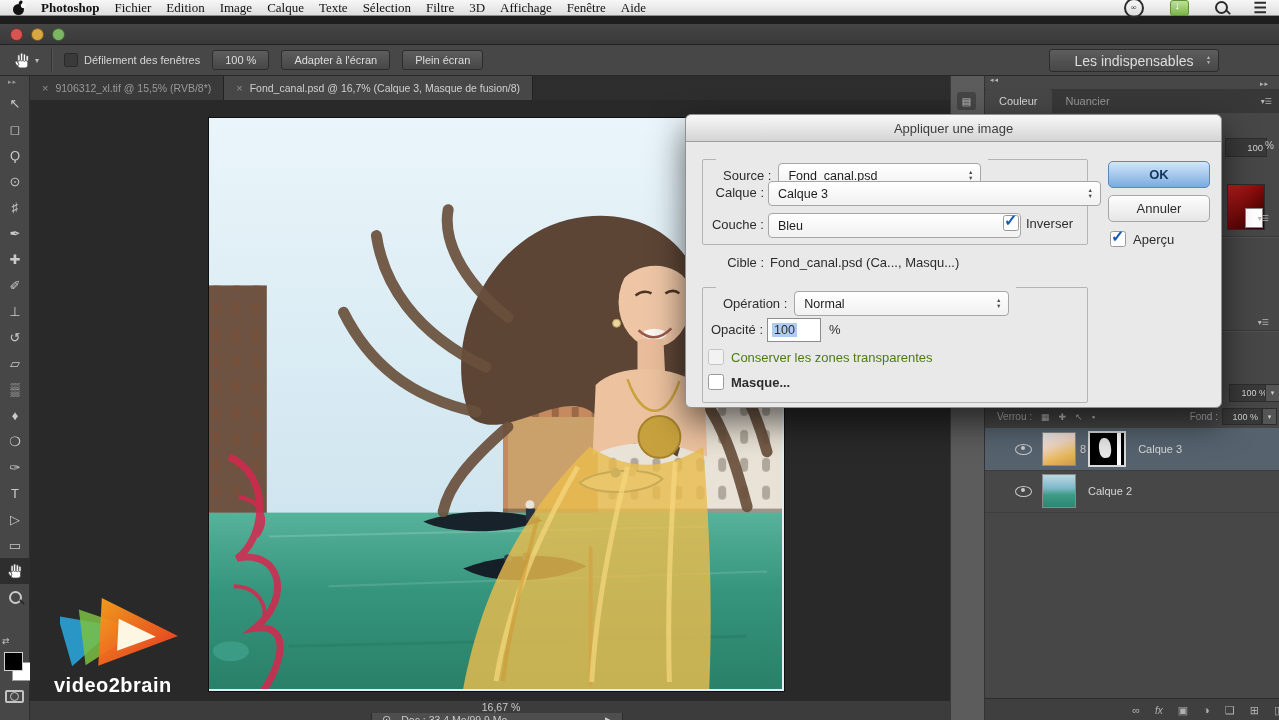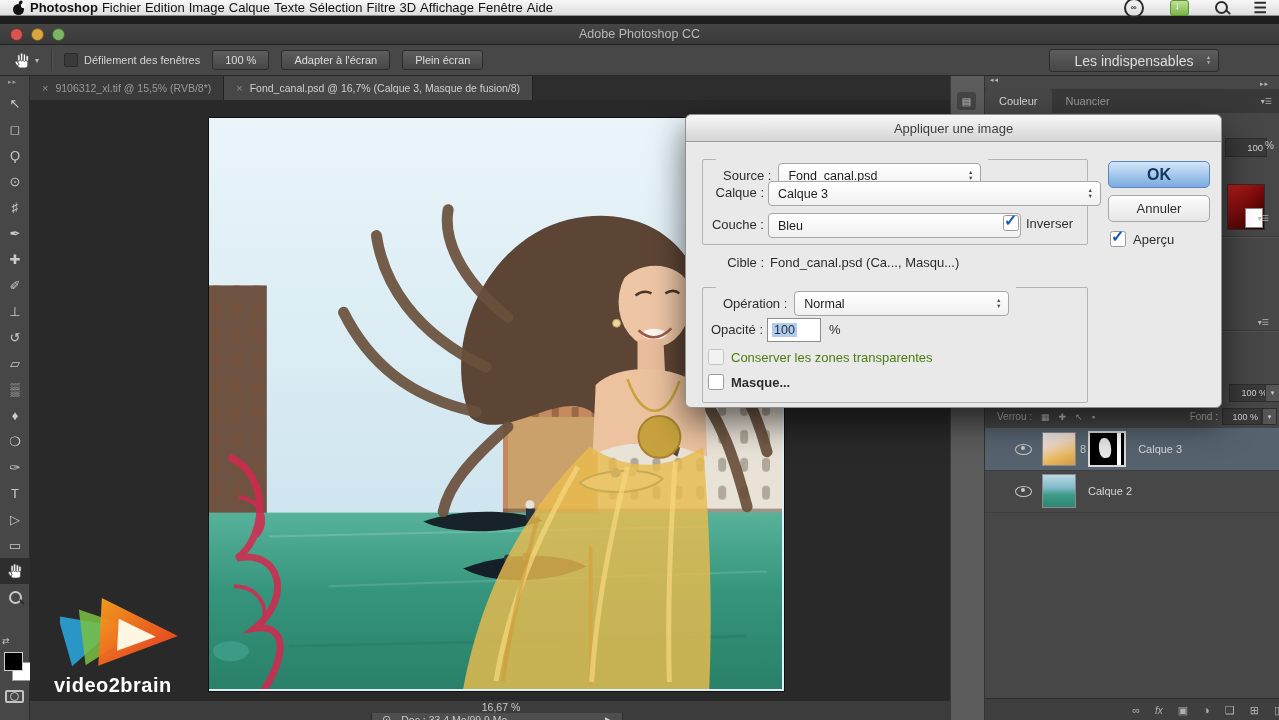--- a/index.html
+++ b/index.html
@@ -1,19 +1,19 @@
 <!DOCTYPE html>
 <html><head>
 <meta charset="utf-8">
 <style>
   html,body{margin:0;padding:0;background:#1e1e1e;}
   body{width:1279px;height:720px;overflow:hidden;font-family:"Liberation Sans",sans-serif;-webkit-font-smoothing:antialiased;position:relative;}
   .a{position:absolute;box-sizing:border-box;}
   
-  .menubar{left:0;top:0;width:1279px;height:16px;background:linear-gradient(#f7f7f7,#dedede);border-bottom:1px solid #8e8e8e;display:flex;align-items:center;padding:0 12px;gap:4px;font-size:13px;color:#111;}
+  .menubar{left:0;top:0;width:1279px;height:16px;background:linear-gradient(#f7f7f7,#dedede);border-bottom:1px solid #8e8e8e;display:flex;align-items:center;padding:0 12px;gap:15px;font-size:13px;color:#111;font-family:Liberation Serif, serif;}
   .mb-app{font-weight:bold;}
   .mb-item{cursor:default;}
   .mb-right{margin-left:auto;display:flex;align-items:center;gap:26px;}
   .cc-ring{width:16px;height:16px;border:2px solid #2b2b2b;border-radius:50%;display:inline-flex;align-items:center;justify-content:center;font-size:8px;font-weight:bold;color:#2b2b2b;}
   .dl-icon{width:17px;height:14px;background:linear-gradient(#bfe09a,#7ab648);border:1px solid #5d9232;border-radius:3px;position:relative;}
   .dl-icon::after{content:"↓";position:absolute;left:4px;top:-2px;font-size:11px;font-weight:bold;color:#fff;}
   .mag{width:9px;height:9px;border:2px solid #2b2b2b;border-radius:50%;position:relative;display:inline-block;}
   .mag::after{content:"";position:absolute;left:8px;top:8px;width:6px;height:2px;background:#2b2b2b;transform:rotate(45deg);}
   .list-glyph{font-size:15px;color:#2b2b2b;font-weight:bold;}
   
@@ -95,21 +95,21 @@
   .dlg-title{position:absolute;left:0;top:0;width:100%;height:26px;background:linear-gradient(#f8f8f8,#d4d4d4);border-bottom:1px solid #9e9e9e;border-radius:6px 6px 0 0;display:flex;align-items:center;justify-content:center;font-size:13px;color:#3d3d3d;}
   .fset{position:absolute;border:1px solid #b4b4b4;border-radius:2px;}
   .legend{position:absolute;display:flex;align-items:center;gap:7px;background:#e9e9e9;padding:16px 7px;justify-content:flex-end;}
   .dd{position:relative;height:23px;background:linear-gradient(#ffffff,#f1f1f1);border:1px solid #a6a6a6;border-radius:4px;display:flex;align-items:center;padding:0 24px 0 9px;font-size:12.5px;color:#1d1d1d;}
   .dd::after{content:"▲\A▼";white-space:pre;font-size:5.5px;line-height:5.5px;position:absolute;right:7px;top:6px;color:#4a4a4a;}
   .lbl{position:absolute;text-align:right;}
   .cbrow{position:absolute;display:flex;align-items:center;gap:7px;}
   .cb{width:14px;height:14px;background:#fff;border:1px solid #9a9a9a;border-radius:2.5px;position:relative;flex:none;}
   .cb.ck::after{content:"✓";position:absolute;left:0px;top:-5px;font-size:16px;font-weight:bold;color:#1559b8;}
   .cb.dis{background:#f2f2f2;border-color:#c4c4c4;}
-  .btn-ok{position:absolute;left:422px;top:46px;width:100px;height:25px;background:linear-gradient(#d3e6f9,#79abe0);border:1px solid #5c87b8;border-radius:5px;display:flex;align-items:center;justify-content:center;font-size:16px;color:#12365e;font-weight:bold;}
+  .btn-ok{position:absolute;left:422px;top:46px;width:100px;height:25px;background:linear-gradient(#d3e6f9,#79abe0);border:1px solid #5c87b8;border-radius:5px;display:flex;align-items:center;justify-content:center;font-size:13px;color:#12365e;font-weight:bold;}
   .btn-cancel{position:absolute;left:422px;top:80px;width:100px;height:25px;background:linear-gradient(#fdfdfd,#e6e6e6);border:1px solid #a6a6a6;border-radius:5px;display:flex;align-items:center;justify-content:center;font-size:13px;color:#2d2d2d;}
   .opin{position:absolute;left:81px;top:203px;width:48px;height:22px;background:#fff;border:1px solid #8d8d8d;display:flex;align-items:center;padding-left:4px;font-size:12.5px;}
   .opin b{background:#aecdf0;font-weight:normal;padding:0 2px;}
 </style>
 </head>
 <body>
 
 <svg width="0" height="0" style="position:absolute">
   <defs>
     <g id="icon-hand">
@@ -148,21 +148,20 @@
     <span class="dl-icon"></span>
     <span class="mag"></span>
     <span class="list-glyph">☰</span>
   </span>
 </div>
 
 <div class="a titlebar">
   <span class="tl r"></span>
   <span class="tl y"></span>
   <span class="tl g"></span>
-  <span class="win-title">Adobe Photoshop CC</span>
 </div>
 
 <div class="a optionsbar">
   <span class="ob-hand">
     <svg width="17" height="17" viewBox="0 0 15 16">
         <use href="#icon-hand"></use>
       </svg>
     <span style="font-size:8px;color:#bbb">▾</span>
   </span>
   <span class="ob-sep"></span>

